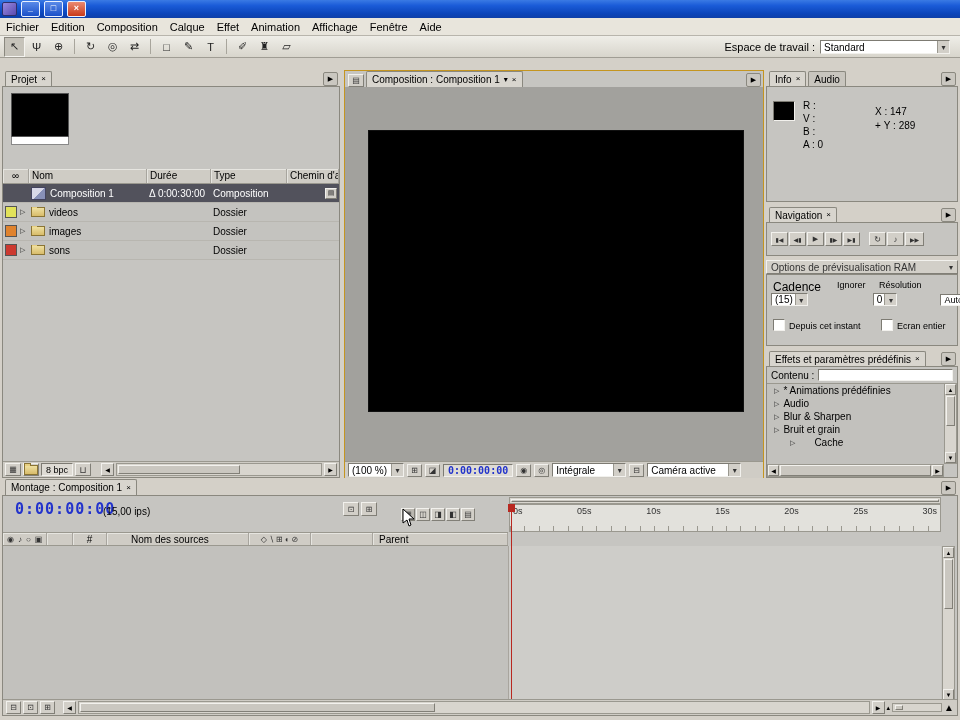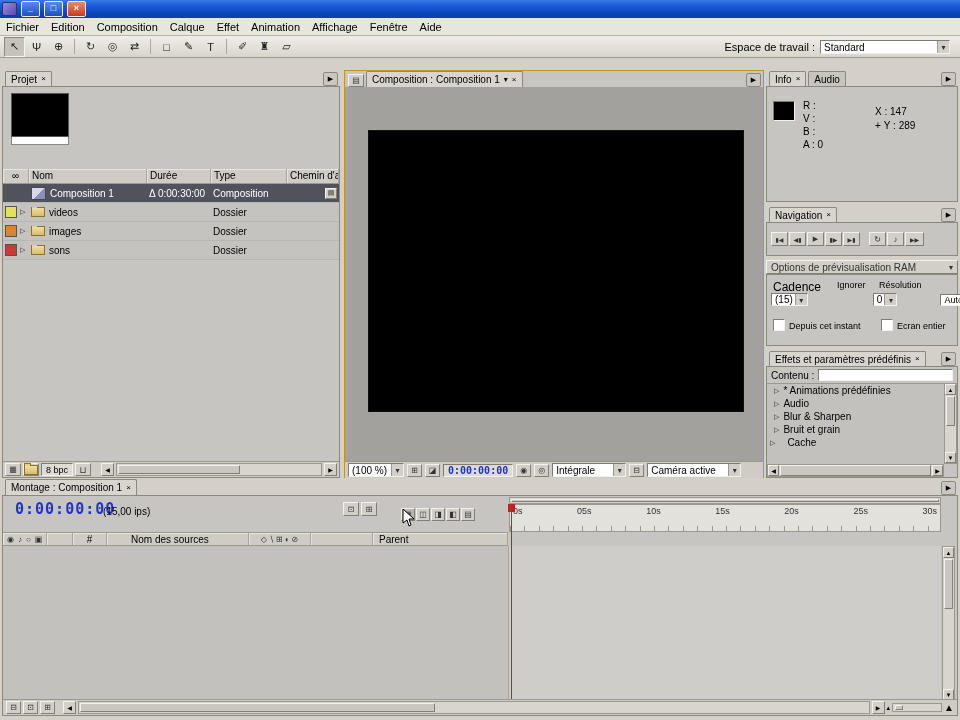--- a/index.html
+++ b/index.html
@@ -331,21 +331,21 @@
           <span>Audio</span>
         </div>
       <div class="flex" style="height:13px;padding-left:4px;gap:4px">
           <span class="expander">▷</span>
           <span>Blur &amp; Sharpen</span>
         </div>
       <div class="flex" style="height:13px;padding-left:4px;gap:4px">
           <span class="expander">▷</span>
           <span>Bruit et grain</span>
         </div>
-      <div class="flex" style="height:13px;padding-left:0;gap:12px">
+      <div class="flex" style="height:13px;padding-left:20px;gap:19px">
           <span class="expander">▷</span>
           <span>Cache</span>
         </div>
     </div>
     <div class="abs sbtrack" style="right:0;top:16px;width:13px;bottom:13px">
       <span class="sbbtn abs" style="left:0;top:0;width:11px;height:11px">▲</span>
       <span class="sbthumb abs" style="left:1px;top:12px;width:9px;height:30px"></span>
       <span class="sbbtn abs" style="left:0;bottom:0;width:11px;height:11px">▼</span>
     </div>
     <div class="abs sbtrack flex" style="left:0;bottom:0;right:13px;height:13px">

